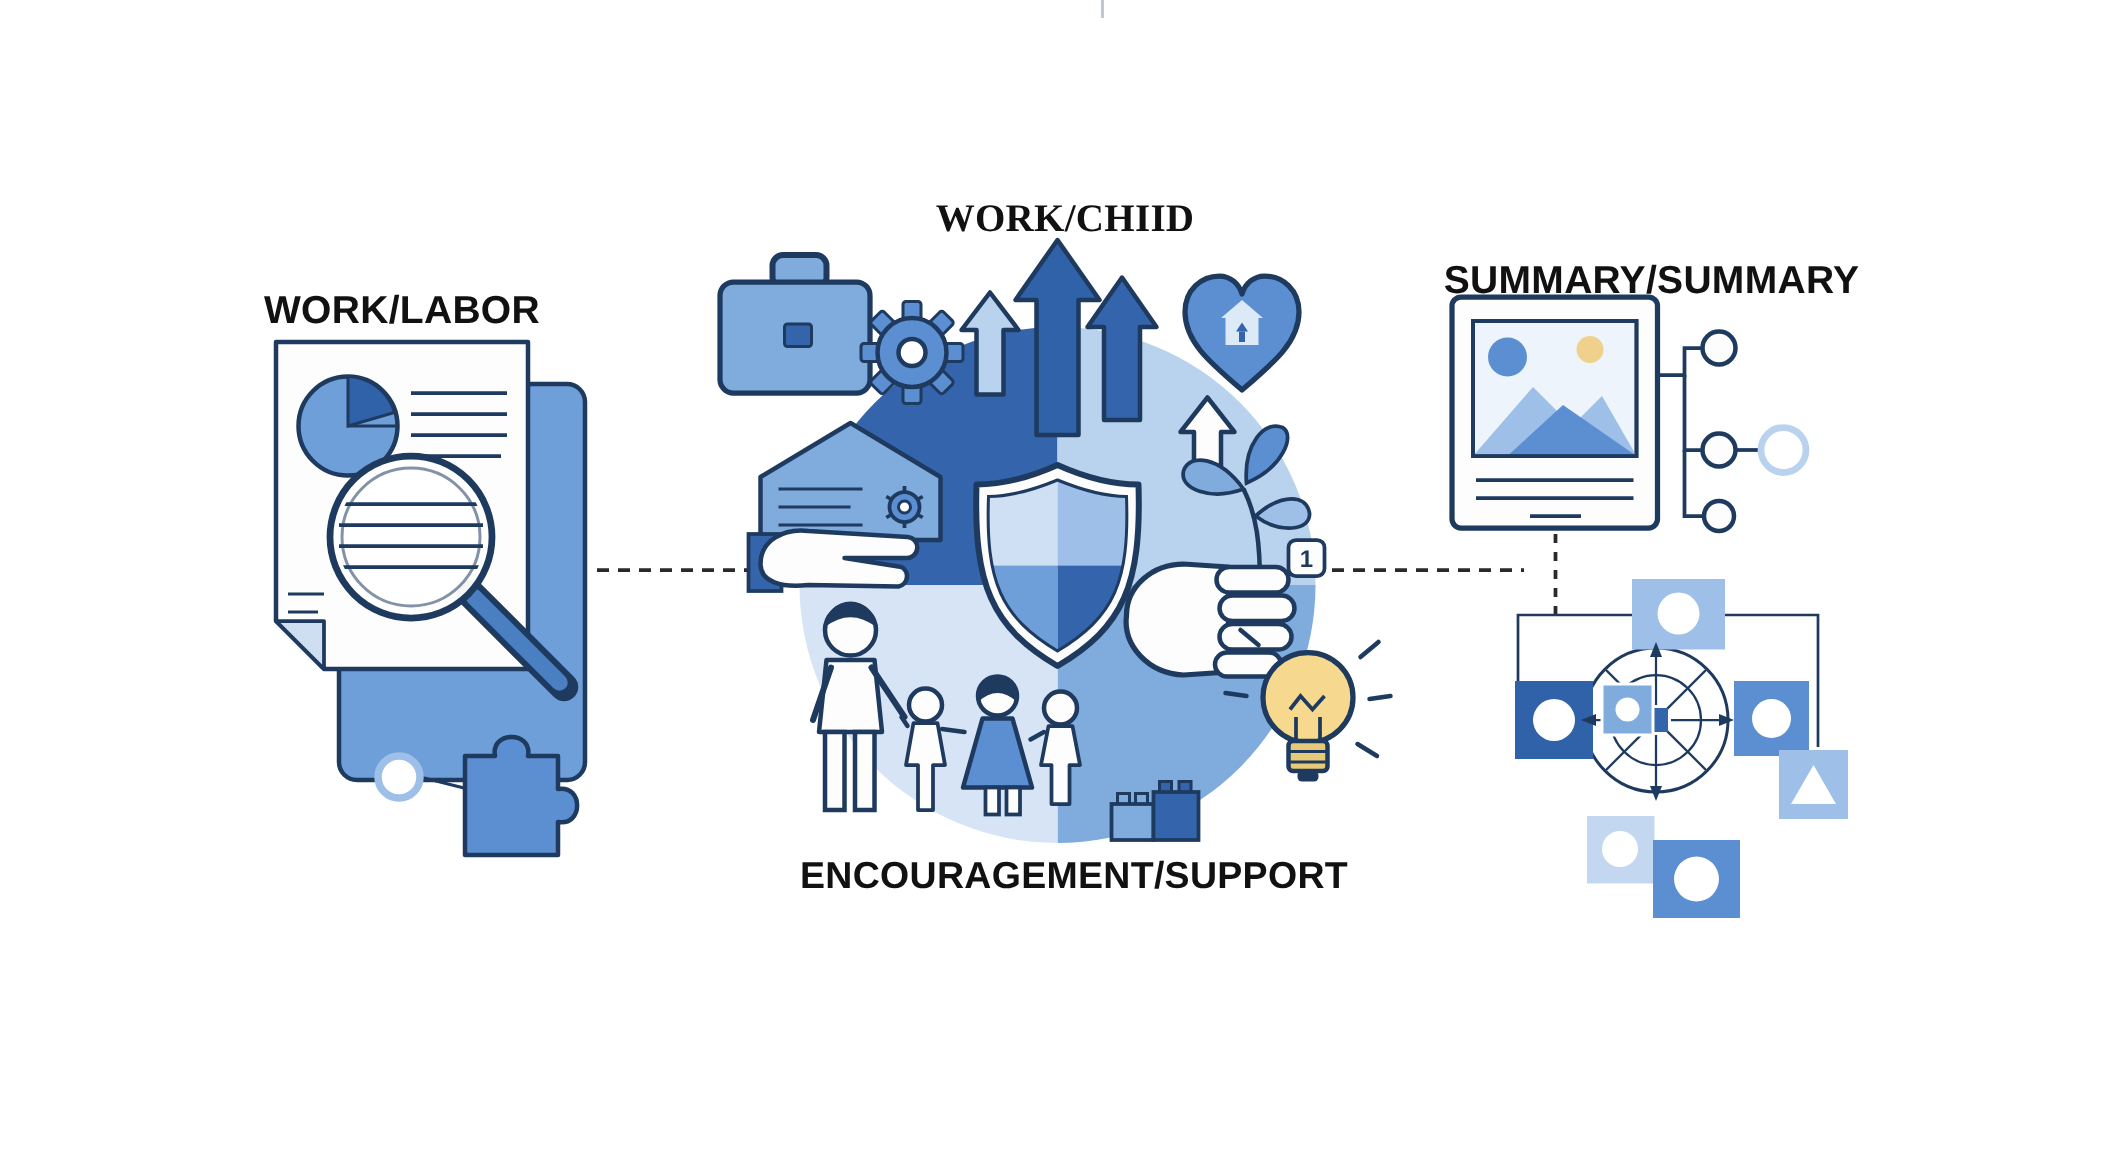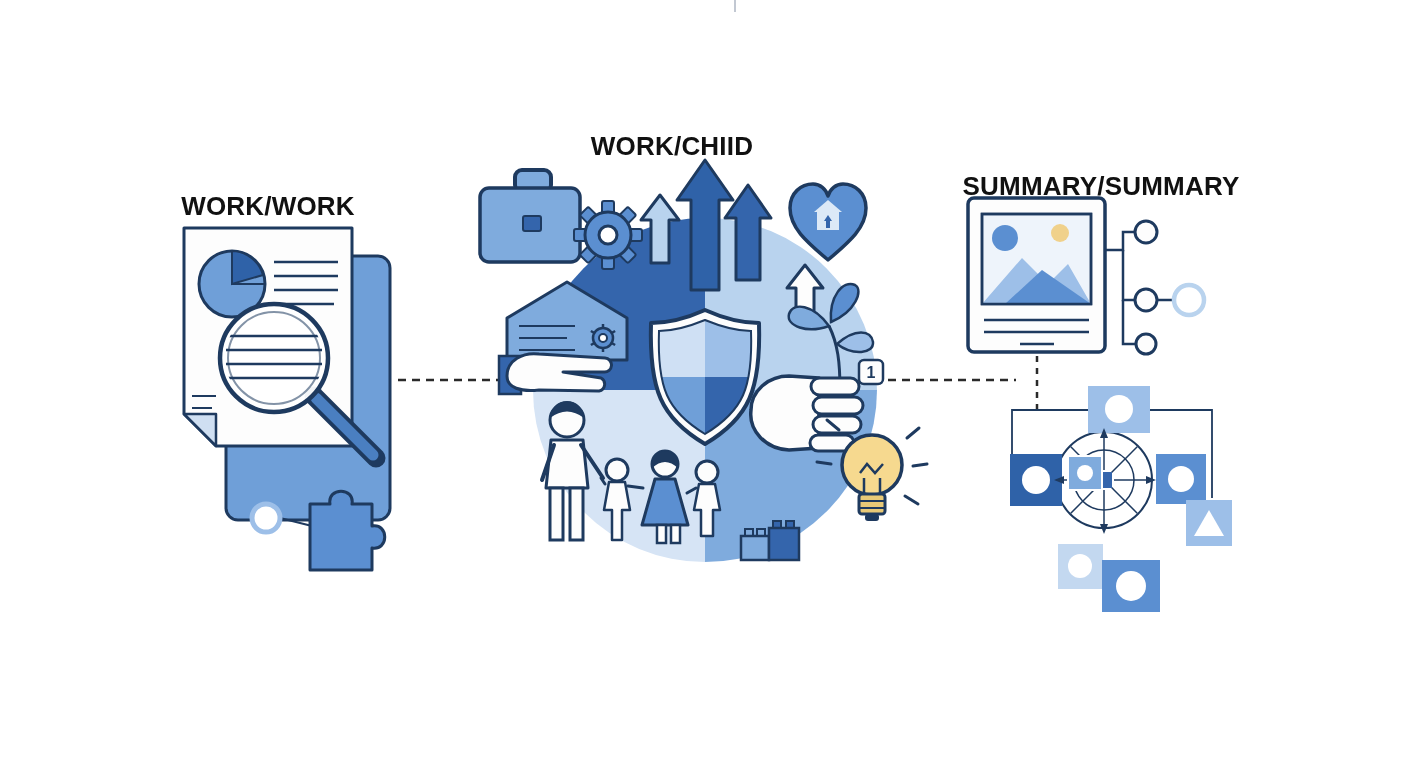--- a/index.html
+++ b/index.html
@@ -21,22 +21,23 @@
   .lbl-26 { font-size: 26px; }
   .lbl-25 { font-size: 25px; }
   .illus { position: absolute; }
   svg { display: block; }
 </style>
 </head>
 <body>
 
 <div class="canvas">
 
-  <div class="label lbl-26" style="left:268px; top:191px;">WORK/WORK</div>
-  <div class="label lbl-26" style="left:672px; top:131px;">WORK/CHIID</div>
+  <div class="label lbl-26" style="left:268px; top:191px;">WORK/LABOR</div>
+  <div class="label lbl-26" style="left:710px; top:131px;font-family:Liberation Serif, serif;">WORK/CHIID</div>
+  <div class="label lbl-25" style="left:716px; top:570px;">ENCOURAGEMENT/SUPPORT</div>
   <div class="label lbl-26" style="left:1101px; top:171px;">SUMMARY/SUMMARY</div>
 
   <svg class="illus" style="left:0; top:0;" width="1408" height="768" viewBox="0 0 1408 768">
     <line x1="398" y1="380" x2="518" y2="380" stroke="#2a2a2a" stroke-width="2.5" stroke-dasharray="8,6"></line>
     <line x1="888" y1="380" x2="1016" y2="380" stroke="#2a2a2a" stroke-width="2.5" stroke-dasharray="8,6"></line>
     <line x1="735" y1="0" x2="735" y2="12" stroke="#c2c8d2" stroke-width="2"></line>
   </svg>
 
   <svg class="illus" style="left:168px; top:218px;" width="240" height="370" viewBox="0 0 240 370">
     <defs>

